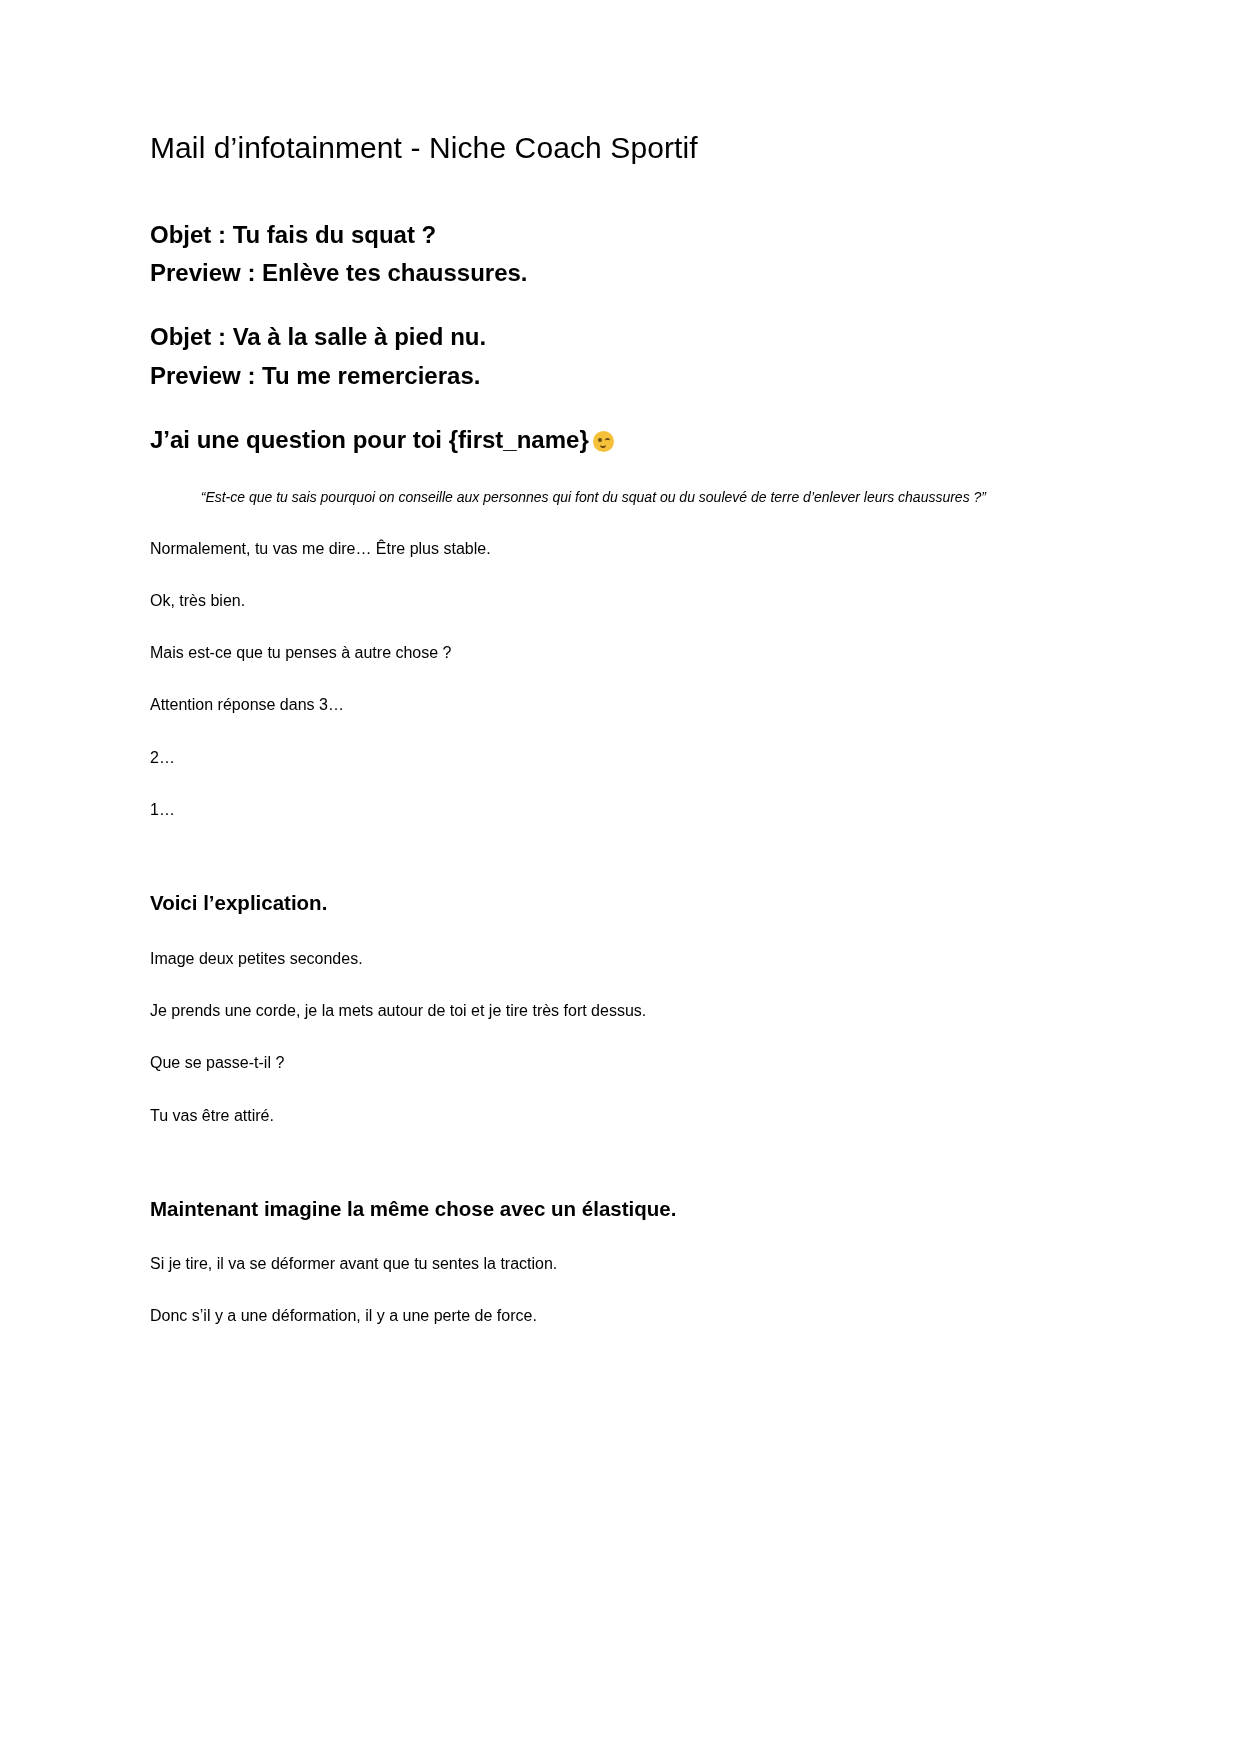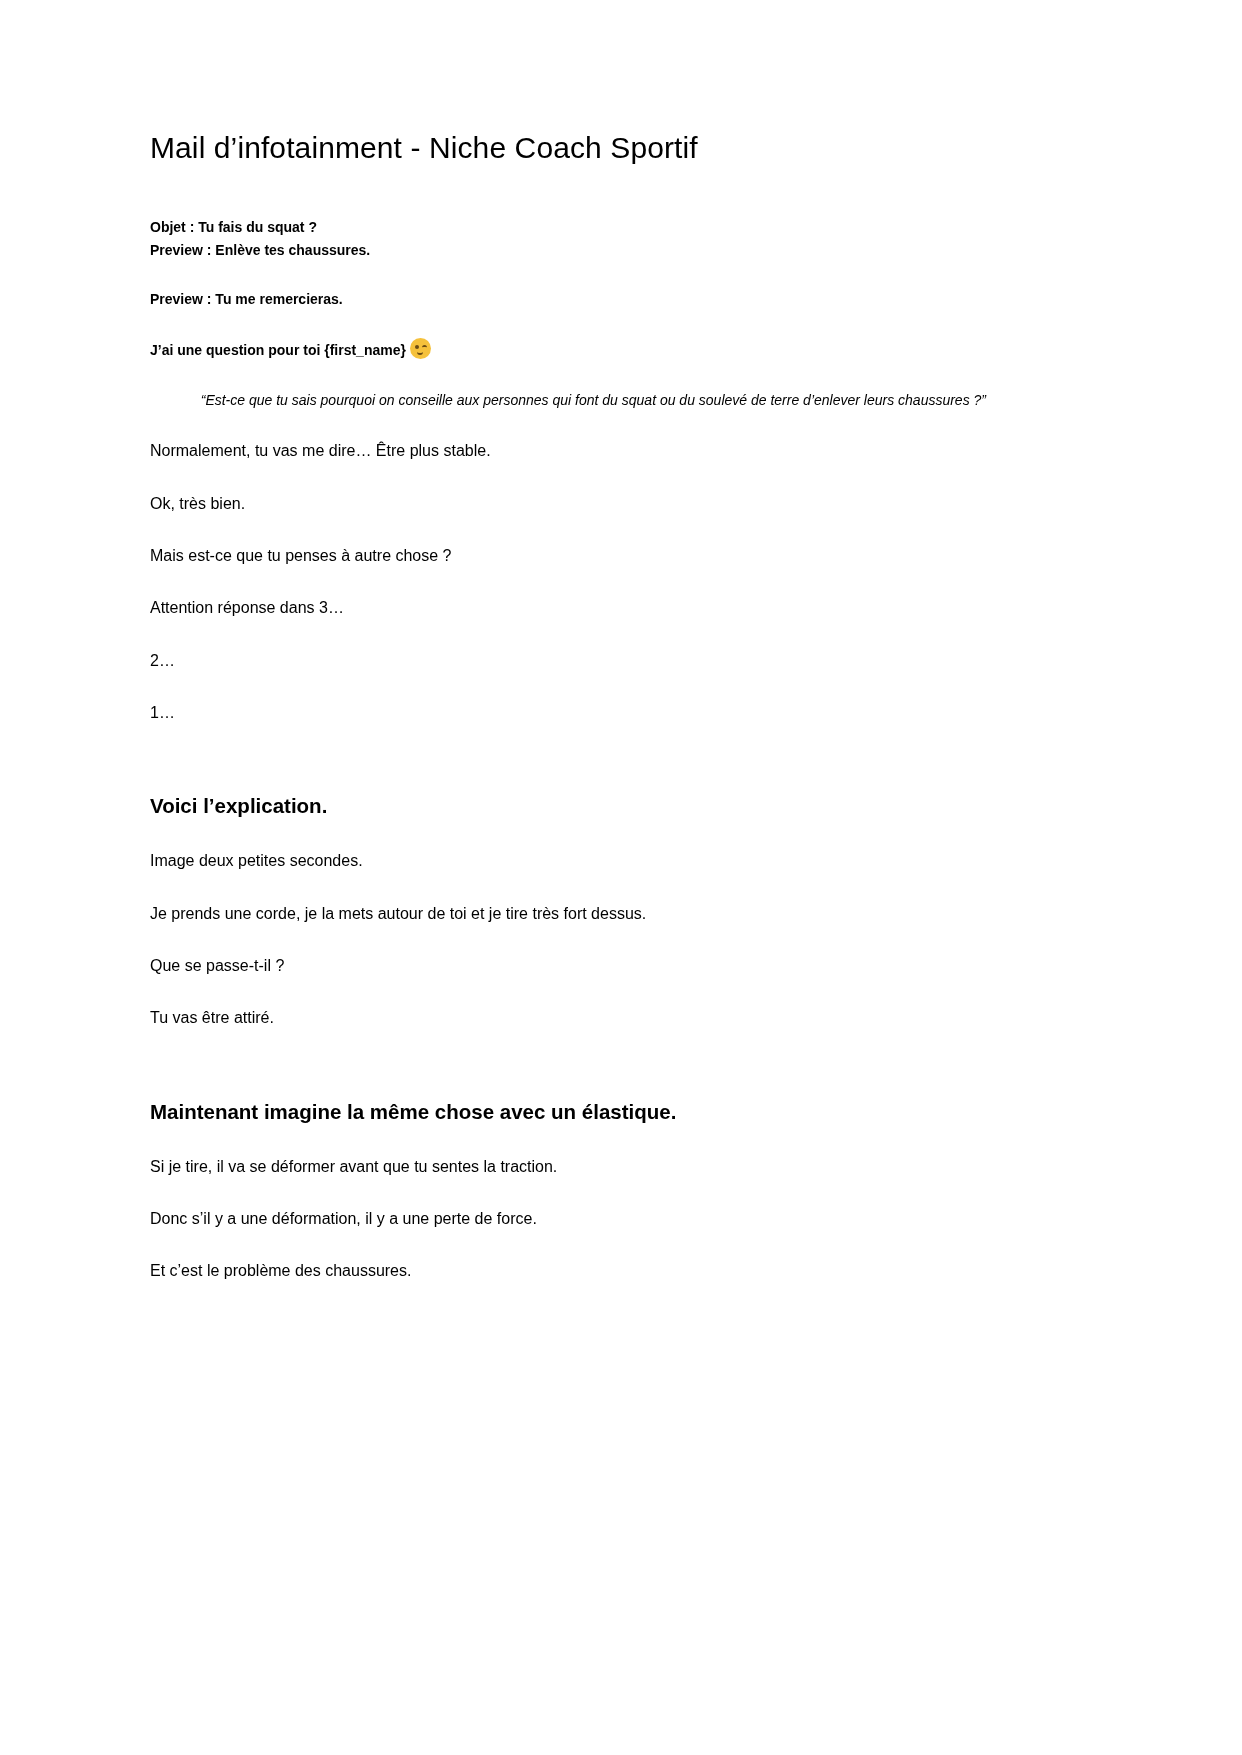--- a/index.html
+++ b/index.html
@@ -27,21 +27,21 @@
     font-weight: 400;
     line-height: 1.35;
     margin: 0 0 48px 0;
     letter-spacing: 0.1px;
   }
   .block {
     margin: 0 0 28px 0;
   }
   p.line {
     margin: 0;
-    font-size: 14px;
+    font-size: 24px;
     line-height: 1.52;
   }
   p.line + p.line {
     margin-top: 2px;
   }
   .bold {
     font-weight: bold;
   }
   .quote {
     font-style: italic;
@@ -111,20 +111,21 @@
 <div class="page">
 
   <h1 class="doc-title">Mail d’infotainment - Niche Coach Sportif</h1>
 
   <div class="block">
     <p class="line bold">Objet : Tu fais du squat ?</p>
     <p class="line bold">Preview : Enlève tes chaussures.</p>
   </div>
 
   <div class="block">
+    <p class="line bold">Objet : Va à la salle à pied nu.</p>
     <p class="line bold">Preview : Tu me remercieras.</p>
   </div>
 
   <div class="block">
     <p class="line bold"><span>J’ai une question pour toi {first_name}</span><span class="wink"><span class="lid"></span></span></p>
   </div>
 
   <div class="block">
     <p class="quote">“Est-ce que tu sais pourquoi on conseille aux personnes qui font du squat ou du soulevé de terre d’enlever leurs chaussures ?”</p>
   </div>
@@ -138,16 +139,15 @@
 
   <p class="para-bold gap-before">Voici l’explication.</p>
   <p class="para">Image deux petites secondes.</p>
   <p class="para">Je prends une corde, je la mets autour de toi et je tire très fort dessus.</p>
   <p class="para">Que se passe-t-il ?</p>
   <p class="para">Tu vas être attiré.</p>
 
   <p class="para-bold gap-before">Maintenant imagine la même chose avec un élastique.</p>
   <p class="para">Si je tire, il va se déformer avant que tu sentes la traction.</p>
   <p class="para">Donc s’il y a une déformation, il y a une perte de force.</p>
-  <p class="para">Et c’est le problème des chaussures.</p>
 
 
 </div>
 
 </body></html>

